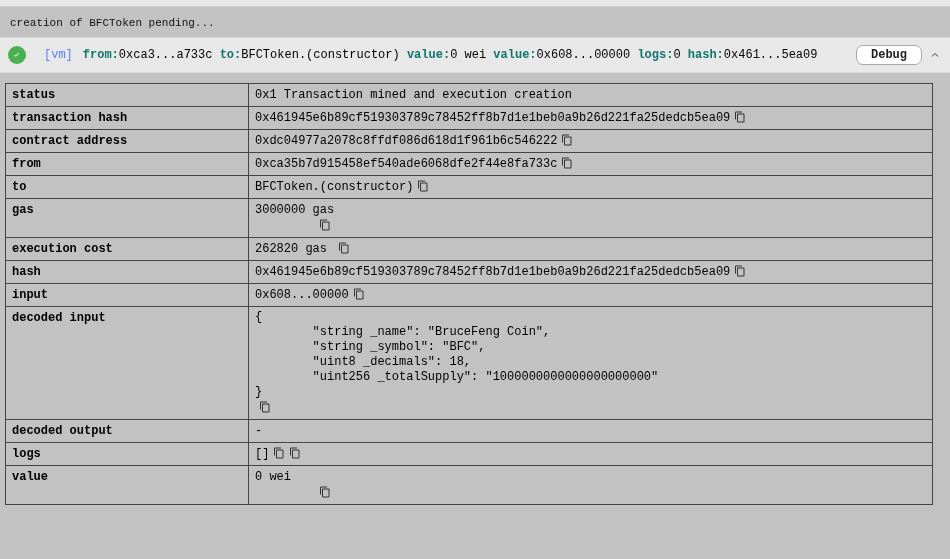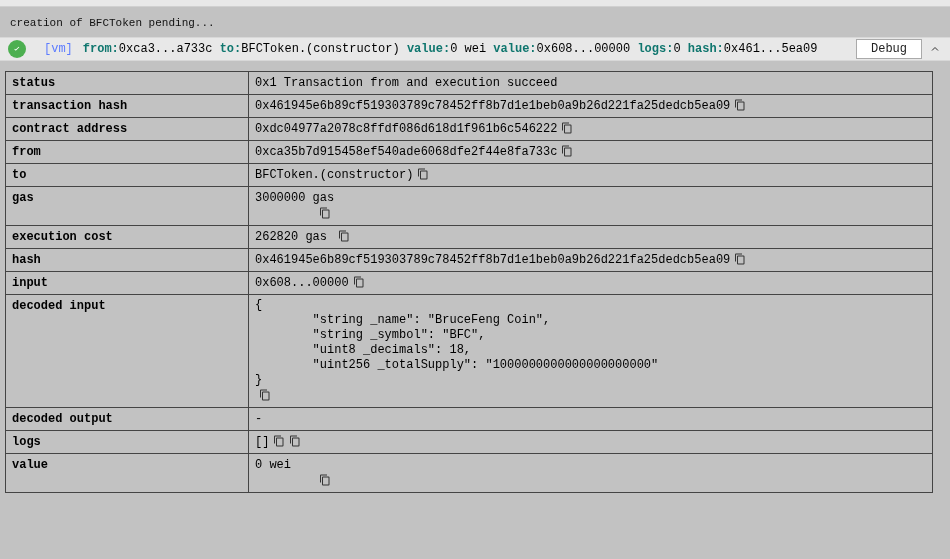--- a/index.html
+++ b/index.html
@@ -18,21 +18,21 @@
     background: #e8e8e8;
     border-bottom: 1px solid #d0d0d0;
   }
   .pending-msg {
     padding: 10px 10px 8px 10px;
     color: #111;
     font-size: 11px;
   }
   .summary-bar {
     width: 100%;
-    height: 24px;
+    height: 36px;
     background: #e8e8e8;
     display: flex;
     align-items: center;
     padding: 6px 8px;
     box-sizing: border-box;
     border-top: 1px solid #d8d8d8;
     border-bottom: 1px solid #d8d8d8;
     justify-content: flex-end;
   }
   .check-icon {
@@ -47,27 +47,28 @@
     flex-shrink: 0;
   }
   .check-icon svg { width: 10px; height: 10px; fill: #fff; }
   .vm-tag { color: #5d7cff; margin-right: 10px; }
   .summary-text { flex: 1; white-space: nowrap; overflow: hidden; }
   .bold { font-weight: bold; color: #0f766e; }
   .val { color: #000; }
   .debug-btn {
     background: #fff;
     border: 1px solid #aaa;
-    border-radius: 0;
+    border-radius: 7px;
     padding: 2px 14px;
     font-family: inherit;
     font-size: 12px;
     color: #222;
     cursor: pointer;
     margin-left: 0;
+    font-weight: bold;
   }
   .chevron {
     margin-left: 6px;
     width: 14px;
     height: 14px;
     display: flex;
     align-items: center;
     justify-content: center;
   }
   .chevron svg { width: 12px; height: 12px; stroke: #333; fill: none; stroke-width: 2; }
@@ -172,21 +173,21 @@
       <svg viewBox="0 0 24 24">
           <polyline points="6 15 12 9 18 15"></polyline>
         </svg>
     </span>
   </div>
 
   <table class="tx-table">
     <tbody>
         <tr>
           <td class="key">status</td>
-          <td class="val-cell">0x1 Transaction from and execution succeed</td>
+          <td class="val-cell">0x1 Transaction mined and execution creation</td>
         </tr>
     <tr>
           <td class="key">transaction hash</td>
           <td class="val-cell"><span>0x461945e6b89cf519303789c78452ff8b7d1e1beb0a9b26d221fa25dedcb5ea09</span><span class="copy-icon"><svg viewBox="0 0 24 24">
                 <path d="M16 1H4a2 2 0 0 0-2 2v14h2V3h12V1zm3 4H8a2 2 0 0 0-2 2v14a2 2 0 0 0 2 2h11a2 2 0 0 0 2-2V7a2 2 0 0 0-2-2zm0 16H8V7h11v14z"></path>
               </svg></span></td>
         </tr>
     <tr>
           <td class="key">contract address</td>
           <td class="val-cell"><span>0xdc04977a2078c8ffdf086d618d1f961b6c546222</span><span class="copy-icon"><svg viewBox="0 0 24 24">

